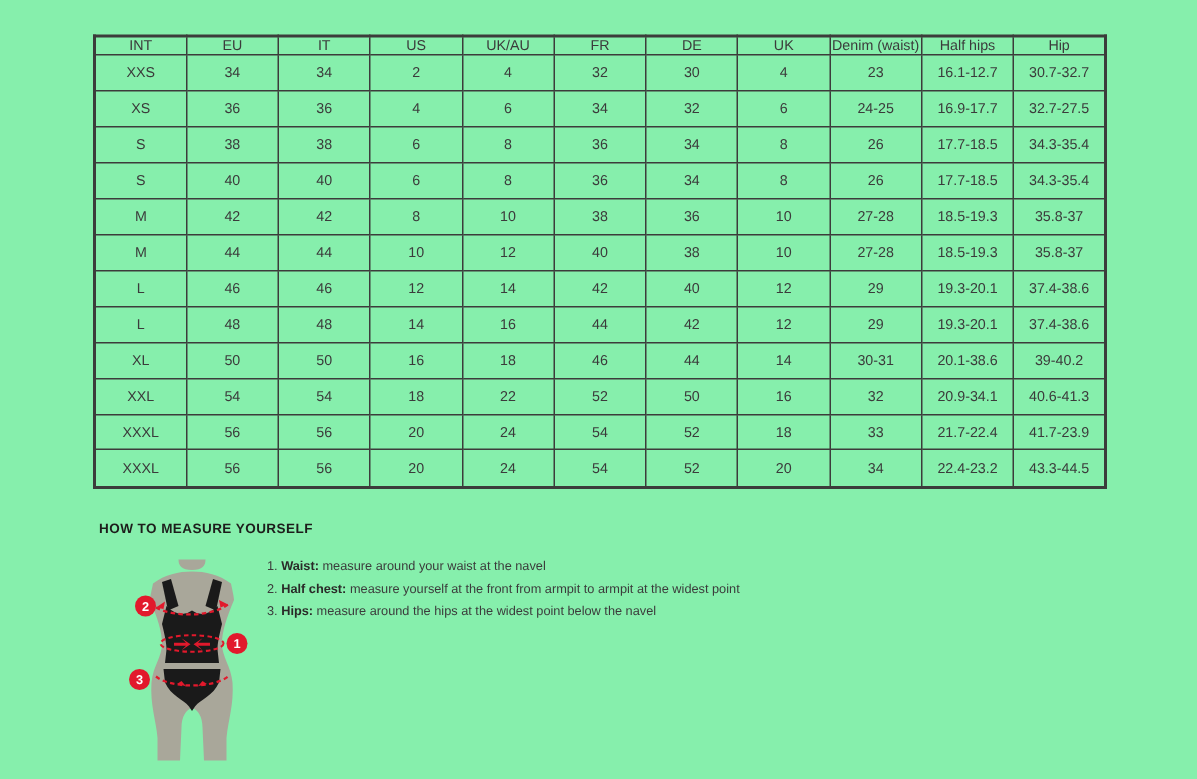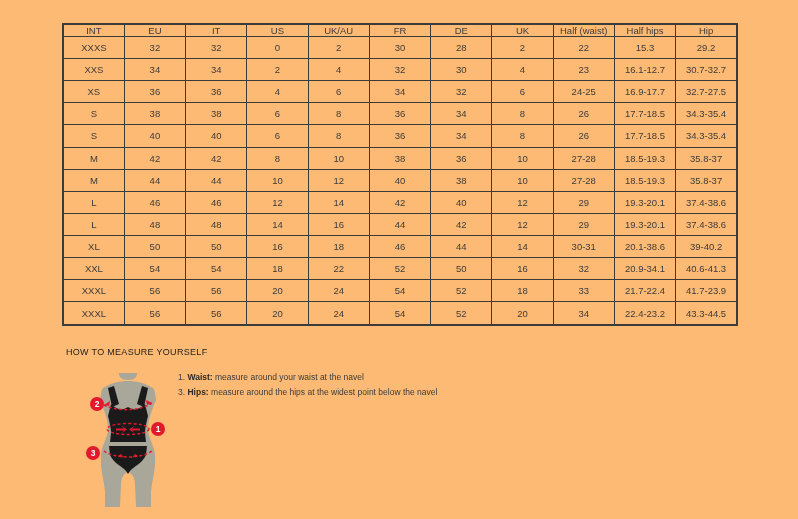--- a/index.html
+++ b/index.html
@@ -3,21 +3,21 @@
 <meta charset="utf-8">
 <style>
   * { box-sizing: border-box; }
   html, body { margin: 0; padding: 0; background: #ffffff; }
   body { font-family: "Liberation Sans", sans-serif; }
 
   .page {
     position: relative;
     width: 798px;
     height: 519px;
-    background: #fdba74;
+    background: #86efac;
     overflow: hidden;
   }
 
   
   table.size-table {
     position: absolute;
     left: 62px;
     top: 23px;
     width: 676px;
     height: 303px;
@@ -37,21 +37,21 @@
     white-space: nowrap;
     overflow: hidden;
   }
 
   
   .measure-heading {
     position: absolute;
     left: 66px;
     top: 347px;
     font-size: 9px;
-    font-weight: 400;
+    font-weight: 700;
     letter-spacing: 0.3px;
     color: #1d1d1b;
   }
   .measure-list {
     position: absolute;
     left: 178px;
     top: 370px;
     margin: 0;
     padding: 0;
     list-style: none;
@@ -87,39 +87,26 @@
     <thead>
       <tr>
           <th>INT</th>
           <th>EU</th>
           <th>IT</th>
           <th>US</th>
           <th>UK/AU</th>
           <th>FR</th>
           <th>DE</th>
           <th>UK</th>
-          <th>Half (waist)</th>
+          <th>Denim (waist)</th>
           <th>Half hips</th>
           <th>Hip</th>
         </tr>
     </thead>
     <tbody>
-        <tr>
-          <td>XXXS</td>
-          <td>32</td>
-          <td>32</td>
-          <td>0</td>
-          <td>2</td>
-          <td>30</td>
-          <td>28</td>
-          <td>2</td>
-          <td>22</td>
-          <td>15.3</td>
-          <td>29.2</td>
-        </tr>
         <tr>
           <td>XXS</td>
           <td>34</td>
           <td>34</td>
           <td>2</td>
           <td>4</td>
           <td>32</td>
           <td>30</td>
           <td>4</td>
           <td>23</td>
@@ -270,20 +257,23 @@
           <td>43.3-44.5</td>
         </tr>
       </tbody>
   </table>
 
   <div class="measure-heading">HOW TO MEASURE YOURSELF</div>
 
   <ul class="measure-list">
     <li>
       <span>1. </span><span class="step-label">Waist:</span><span> measure around your waist at the navel</span>
+    </li>
+    <li>
+      <span>2. </span><span class="step-label">Half chest:</span><span> measure yourself at the front from armpit to armpit at the widest point</span>
     </li>
     <li>
       <span>3. </span><span class="step-label">Hips:</span><span> measure around the hips at the widest point below the navel</span>
     </li>
   </ul>
 
   <div class="figure-wrap">
     <svg width="100" height="136" viewBox="0 0 100 136">
 
       <path fill="#a9a79a" d="

